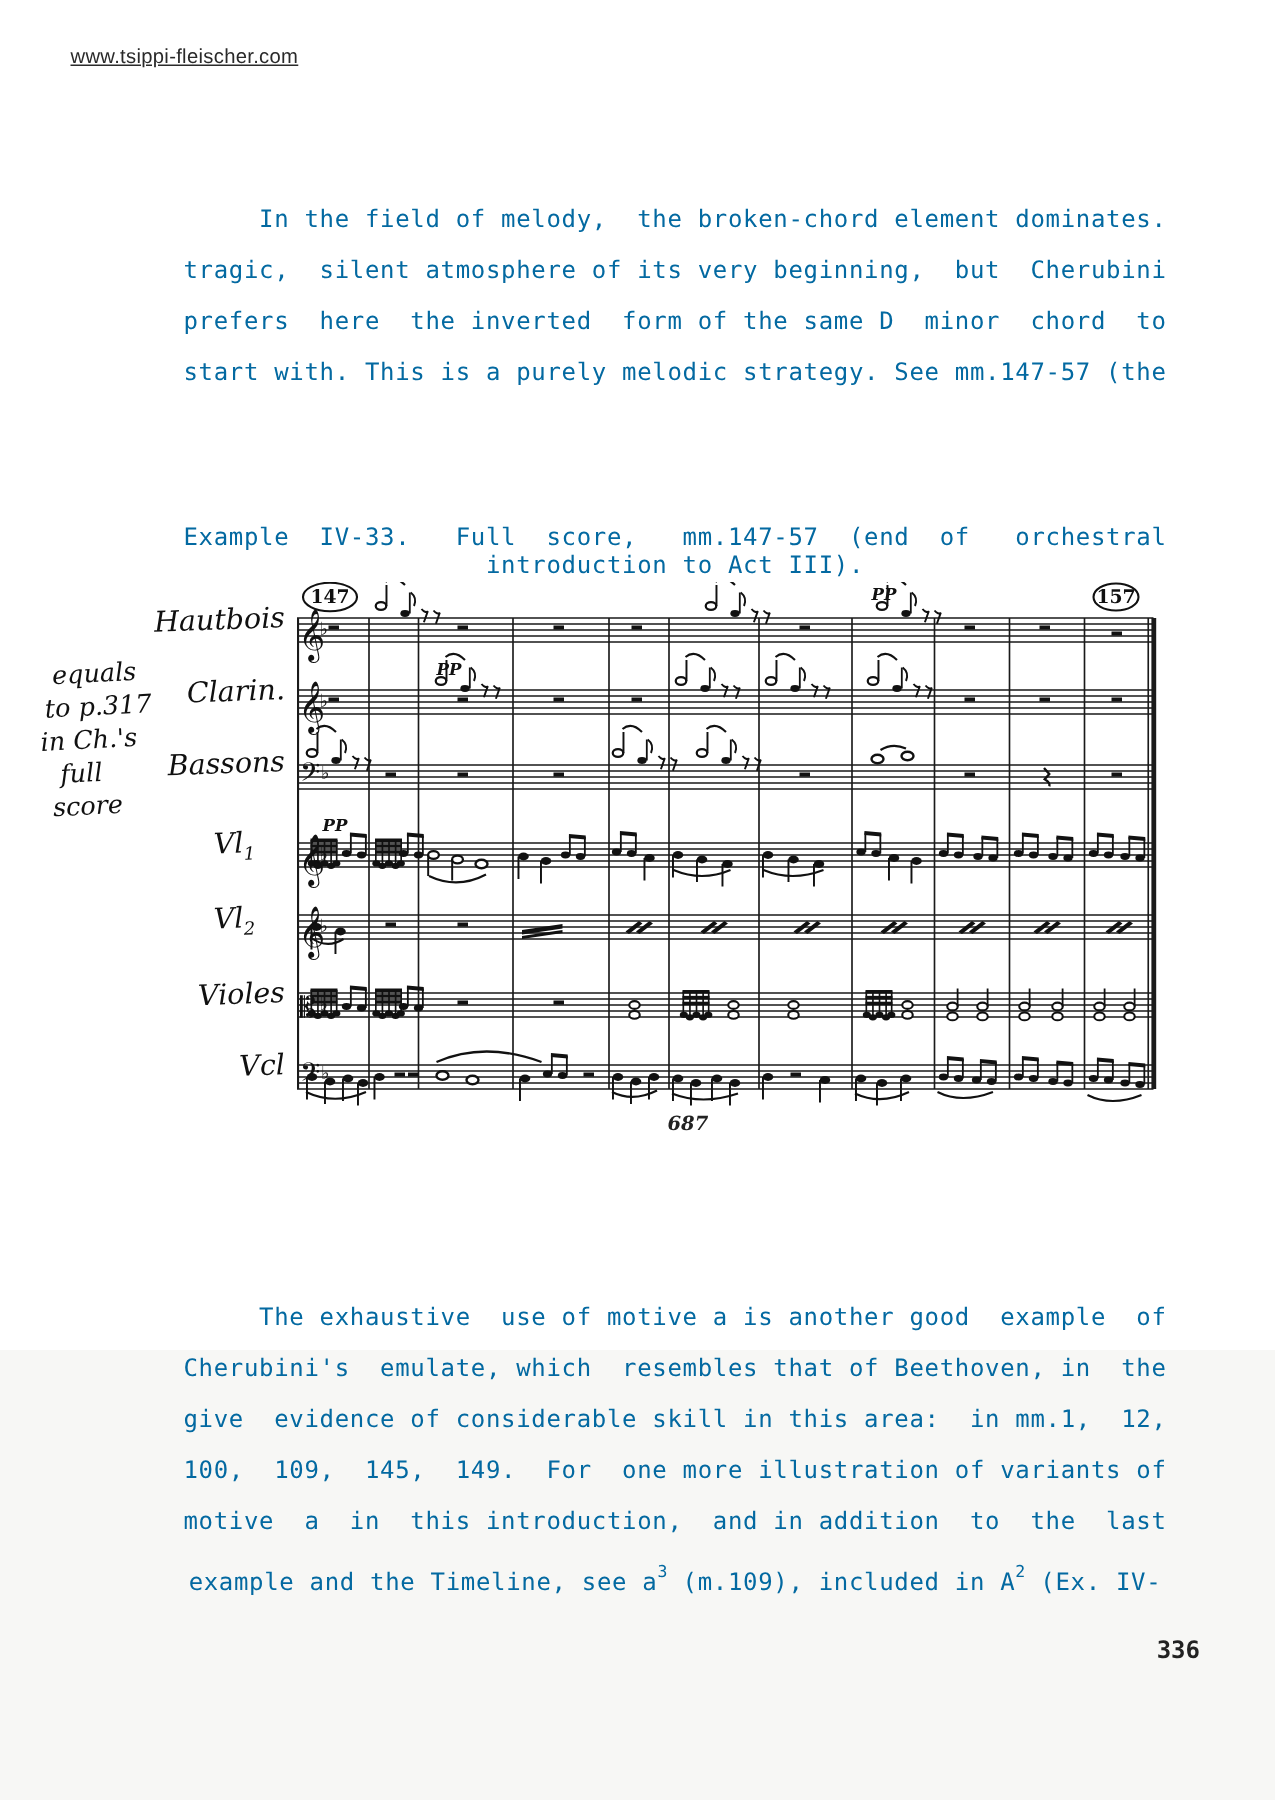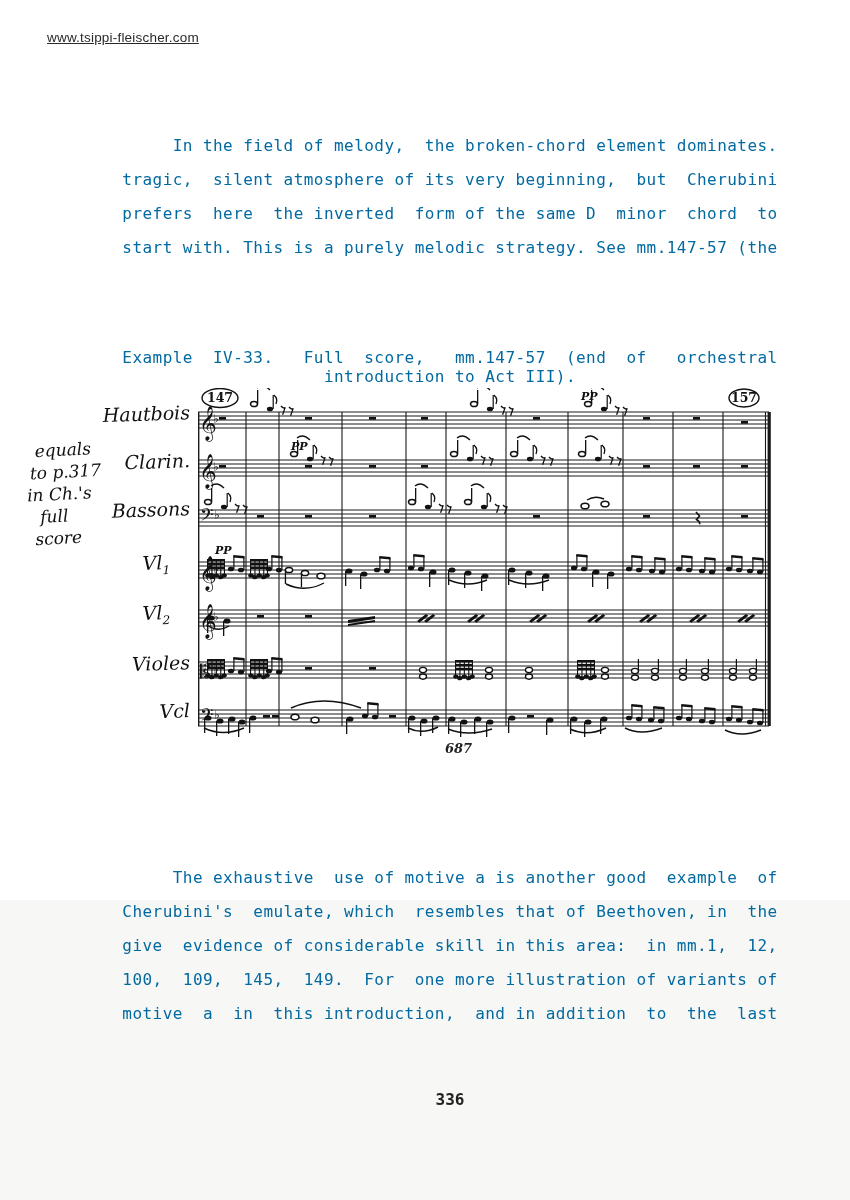--- a/index.html
+++ b/index.html
@@ -17,21 +17,21 @@
     position:absolute;left:100px;width:700px;
     font-weight:normal;font-size:16px;letter-spacing:.45px;color:#0369a1;text-align:center;
   }
   .para .ln{white-space:pre;height:34px;line-height:34px;}
   .caption .ln{height:19px;line-height:19px;}
   #p1{top:129px;}
   #cap{top:348px;}
   #p2{top:838px;margin-top:23px;}
   .sup{font-size:11px;vertical-align:9px;letter-spacing:0;}
   .pagenum{
-    position:absolute;top:1090px;left:100px;width:700px;text-align:center;
+    position:absolute;top:1090px;left:100px;width:700px;text-align:right;
     font-weight:bold;font-size:16px;color:#222;
   }
   .inst{
     position:absolute;left:22px;width:168px;text-align:right;
     font-family:"DejaVu Serif",serif;font-style:italic;font-size:19px;color:#101010;
     transform:rotate(-2deg);white-space:nowrap;
   }
   .inst sub{font-size:12px;}
   #inst0{top:404px;}
   #inst1{top:452px;}
@@ -366,17 +366,18 @@
 
     <text class="plate" x="252" y="365">687</text>
   </svg>
 
   <div class="para" id="p2">
     <div class="ln">     The exhaustive  use of motive a is another good  example  of</div>
     <div class="ln">Cherubini's  emulate, which  resembles that of Beethoven, in  the</div>
     <div class="ln">give  evidence of considerable skill in this area:  in mm.1,  12,</div>
     <div class="ln">100,  109,  145,  149.  For  one more illustration of variants of</div>
     <div class="ln">motive  a  in  this introduction,  and in addition  to  the  last</div>
+    <div class="ln"><span>example and the Timeline, see a</span><span class="sup">3</span><span> (m.109), included in A</span><span class="sup">2</span><span> (Ex. IV-</span></div>
   </div>
 
   <div class="pagenum">336</div>
 
 </div>
 
 </body></html>

